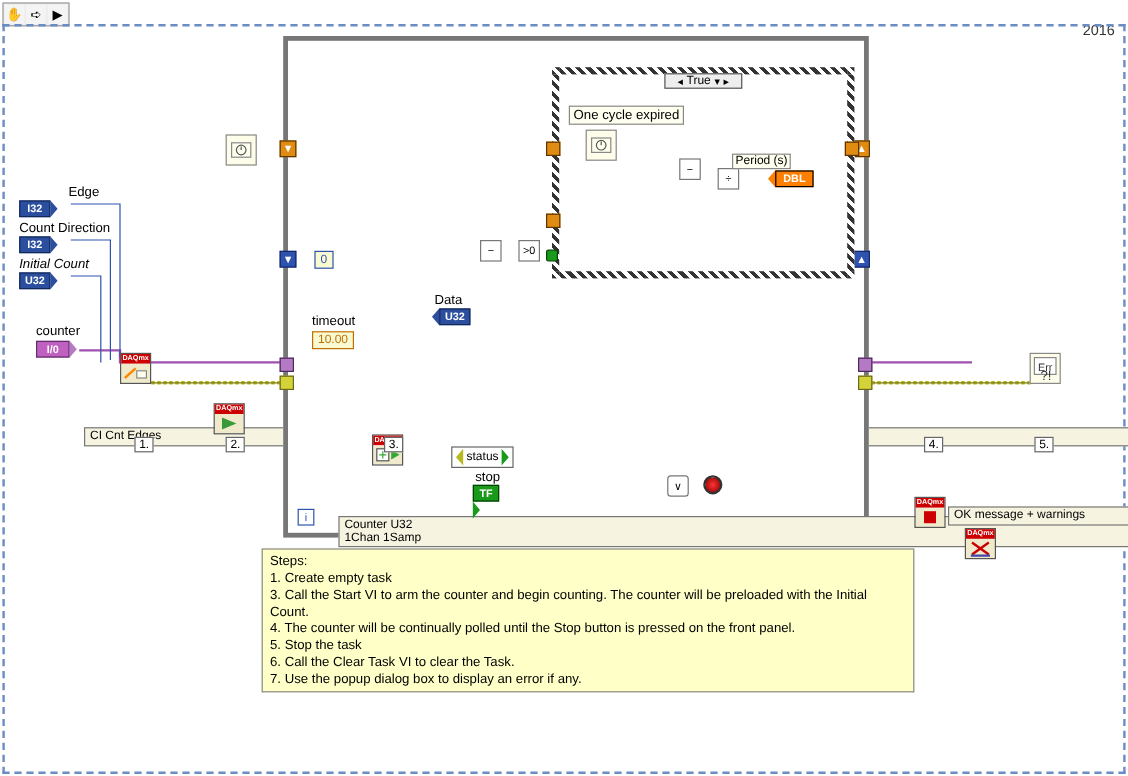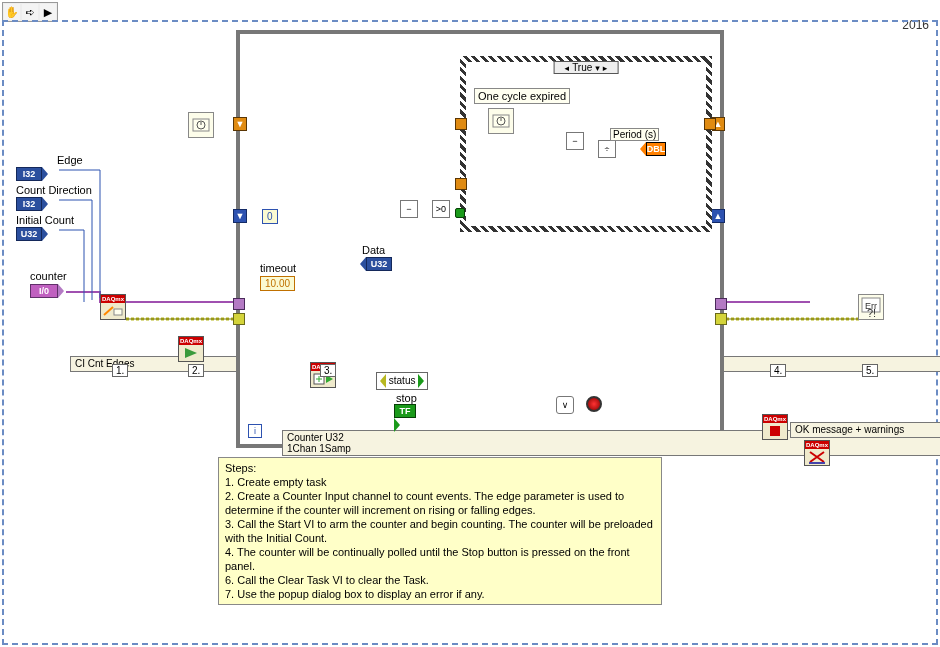--- a/index.html
+++ b/index.html
@@ -47,21 +47,21 @@
     width: 26px; height: 14px;
     border: 1px solid #000;
     font-size: 9px;
     font-weight: bold;
     display: inline-flex; align-items: center; justify-content: center;
     color: #fff;
   }
   .i32-box { background: #2b4f9e; border-color:#14285a;}
   .u32-box { background: #2b4f9e; border-color:#14285a;}
   .io-box { background: #c060c0; color:#fff; border-color:#60306a; width:28px;}
-  .dbl-box { background: #ff8000; color:#fff; width:20px; }
+  .dbl-box { background: #ff8000; color:#fff; width:32px; }
   .tip-r { display:inline-block; width:0;height:0; border-top:7px solid transparent; border-bottom:7px solid transparent; border-left:6px solid currentColor; vertical-align:middle;}
   .tip-l { display:inline-block; width:0;height:0; border-top:7px solid transparent; border-bottom:7px solid transparent; border-right:6px solid currentColor; vertical-align:middle;}
 
   .daqmx {
     width: 26px; height: 26px;
     border: 1px solid #555;
     background: linear-gradient(#fff 35%, #efeacc 35%);
     position: relative;
     font-size: 6px;
     text-align: center;
@@ -110,21 +110,21 @@
   .comment.wrap { white-space: normal; }
   .tunnel {
     width:12px; height:12px; background:#5a7ed6; border:1px solid #132a66;
   }
   .tunnel.err { background:#d4d43a; border-color:#6a6a1a;}
   .tunnel.task { background:#b47ac4; border-color:#4a2a5a;}
   .sr { width:14px; height:14px; background:#e08b12; border:1px solid #5a3604; display:flex;align-items:center;justify-content:center;color:#fff;font-size:9px;font-weight:bold;}
   .sr.blue { background:#2d52b0; border-color:#132a66;}
   .step-badge { border:1px solid #666; padding:0 3px; background:#fff; font-size:10px;}
   .steps-panel {
-    position:absolute; left:218px; top:457px; width:444px;
+    position:absolute; left:218px; top:457px; width:544px;
     background:#ffffc8; border:1px solid #888;
     font-size:11px; line-height:14px;
     padding:3px 6px;
   }
   .or-gate, .sub-node, .gt-node {
     width:18px; height:18px; border:1px solid #777; background:#fff;
     display:flex; align-items:center; justify-content:center;
     font-size:9px;
   }
   .icon-svg { width:26px; height:26px; border:1px solid #888; background:#fdfdea; }
@@ -192,21 +192,21 @@
 <div class="abs ctrl-label" style="left:16px; top:154px;padding-left:41px;">Edge</div>
 <div class="abs" style="left:16px; top:167px;">
   <span class="i32-box">I32</span><span class="tip-r" style="color:#2b4f9e"></span>
 </div>
 
 <div class="abs ctrl-label" style="left:16px; top:184px;">Count Direction</div>
 <div class="abs" style="left:16px; top:197px;">
   <span class="i32-box">I32</span><span class="tip-r" style="color:#2b4f9e"></span>
 </div>
 
-<div class="abs ctrl-label" style="left:16px; top:214px;">Initial Count</div>
+<div class="abs ctrl-label" style="left:16px; top:214px;font-style:italic;">Initial Count</div>
 <div class="abs" style="left:16px; top:227px;">
   <span class="u32-box">U32</span><span class="tip-r" style="color:#2b4f9e"></span>
 </div>
 
 <div class="abs ctrl-label" style="left:30px; top:270px;">counter</div>
 <div class="abs" style="left:30px; top:284px;">
   <span class="io-box">I/0</span><span class="tip-r" style="color:#b47ac4"></span>
 </div>
 
 <div class="abs daqmx" style="left:100px; top:294px;">
@@ -340,18 +340,18 @@
   <svg width="24" height="24">
       <rect x="3" y="3" width="18" height="14" fill="#fff" stroke="#888"></rect>
       <text x="6" y="14" font-size="9" fill="#333">Err</text>
       <text x="8" y="22" font-size="11" fill="#333">?!</text>
     </svg>
 </div>
 
 <div class="steps-panel comment wrap">
   <div>Steps:</div>
   <div>1. Create empty task</div>
-  <div>2. Create a Counter Input channel to count events.  The edge parameter is used to determine if the counter will increment on rising or falling edges.</div>
   <div>3.  Call the Start VI to arm the counter and begin counting.  The counter will be preloaded with the Initial Count.</div>
   <div>4. The counter will be continually polled until the Stop button is pressed on the front panel.</div>
+  <div>5. Stop the task</div>
   <div>6. Call the Clear Task VI to clear the Task.</div>
   <div>7.  Use the popup dialog box to display an error if any.</div>
 </div>
 
 </body></html>

